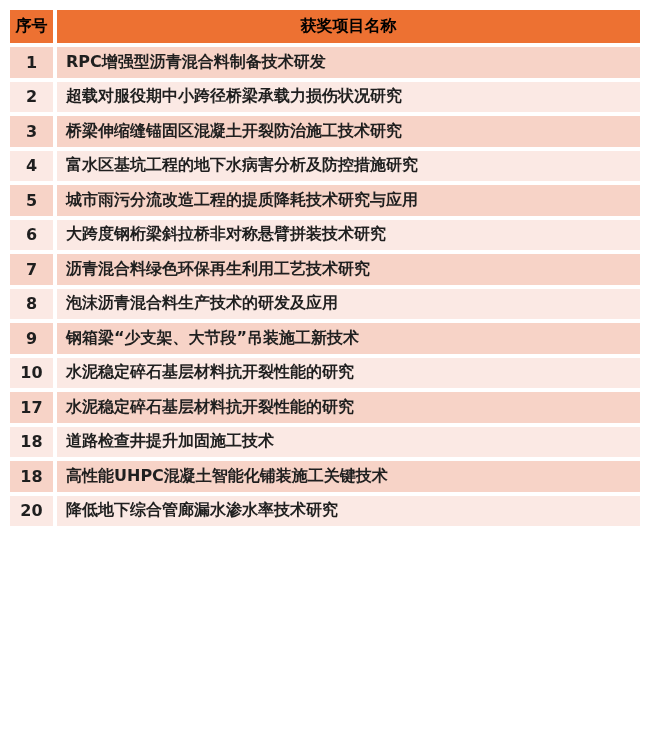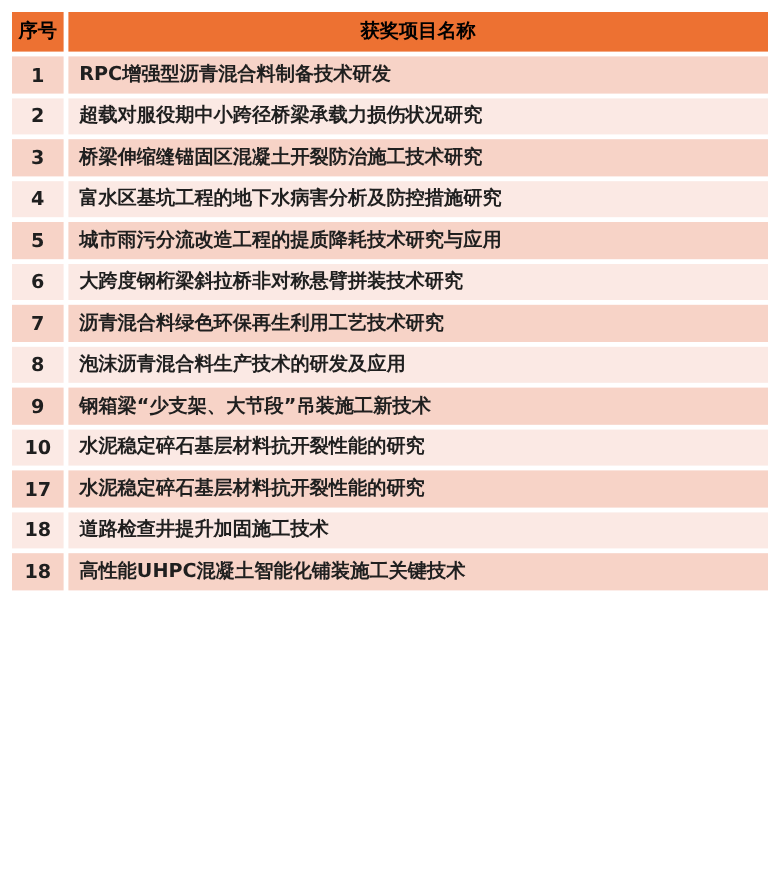--- a/index.html
+++ b/index.html
@@ -109,14 +109,18 @@
       <td class="name">水泥稳定碎石基层材料抗开裂性能的研究</td>
     </tr>
     <tr>
       <td class="num">18</td>
       <td class="name">道路检查井提升加固施工技术</td>
     </tr>
     <tr>
       <td class="num">18</td>
       <td class="name">高性能UHPC混凝土智能化铺装施工关键技术</td>
     </tr>
+    <tr>
+      <td class="num">20</td>
+      <td class="name">降低地下综合管廊漏水渗水率技术研究</td>
+    </tr>
   </tbody>
 </table>
 
 </body></html>

